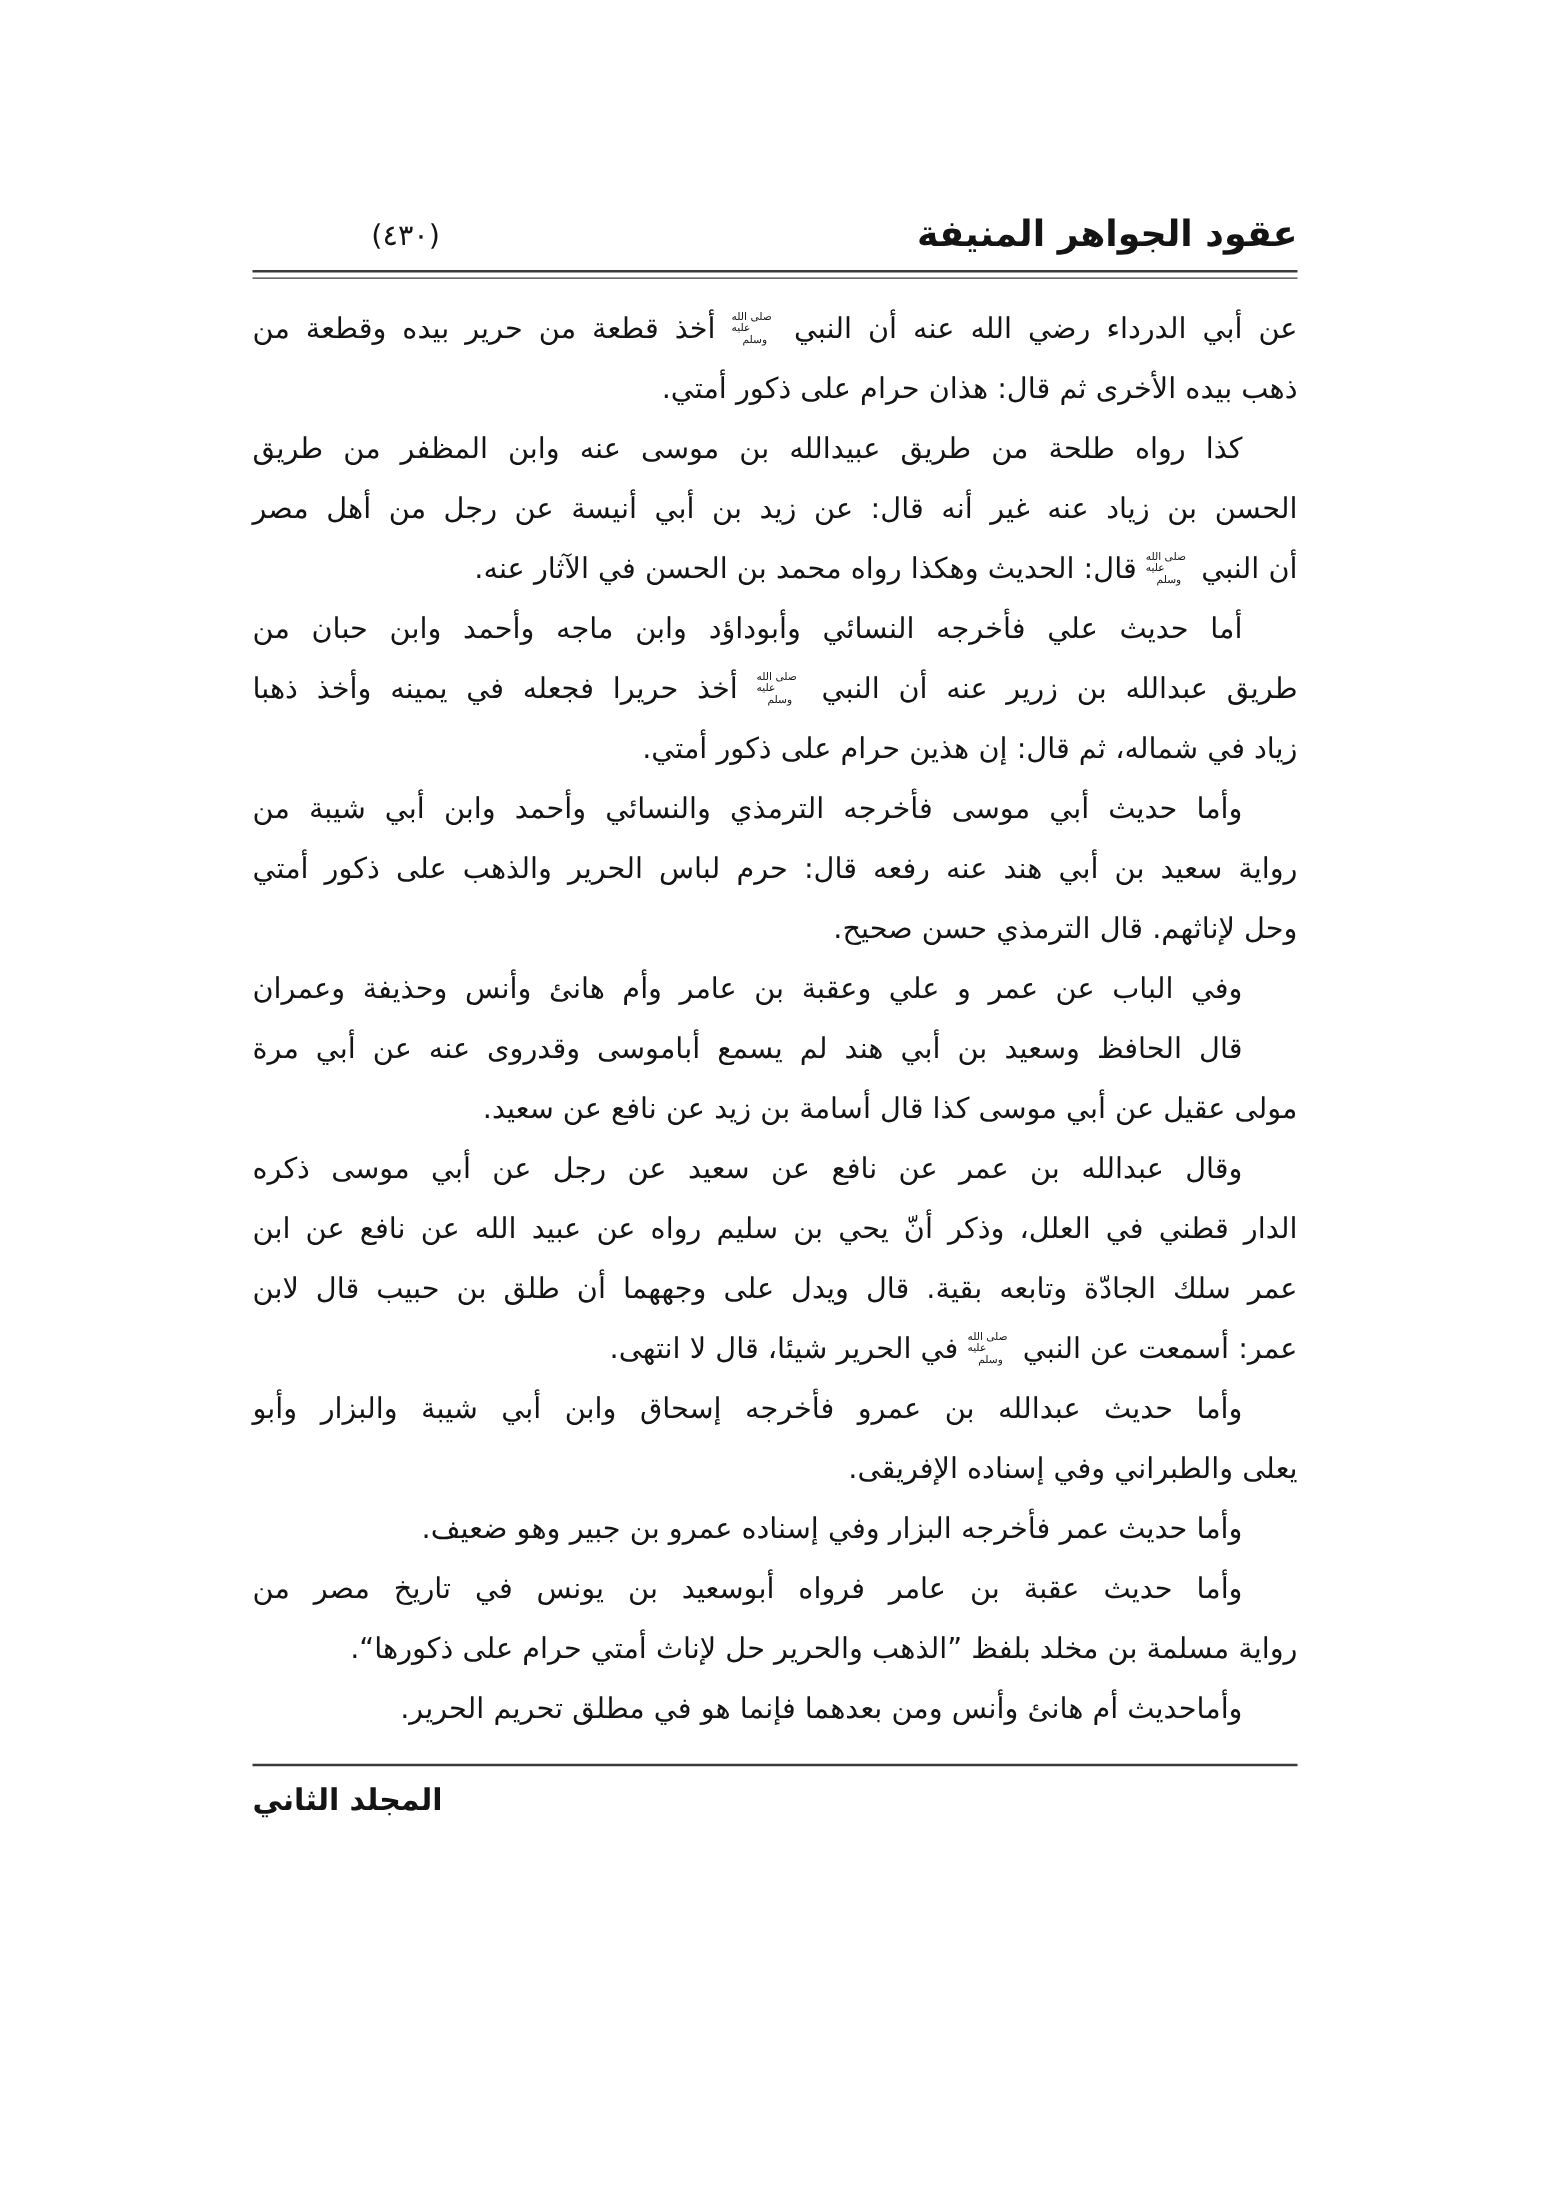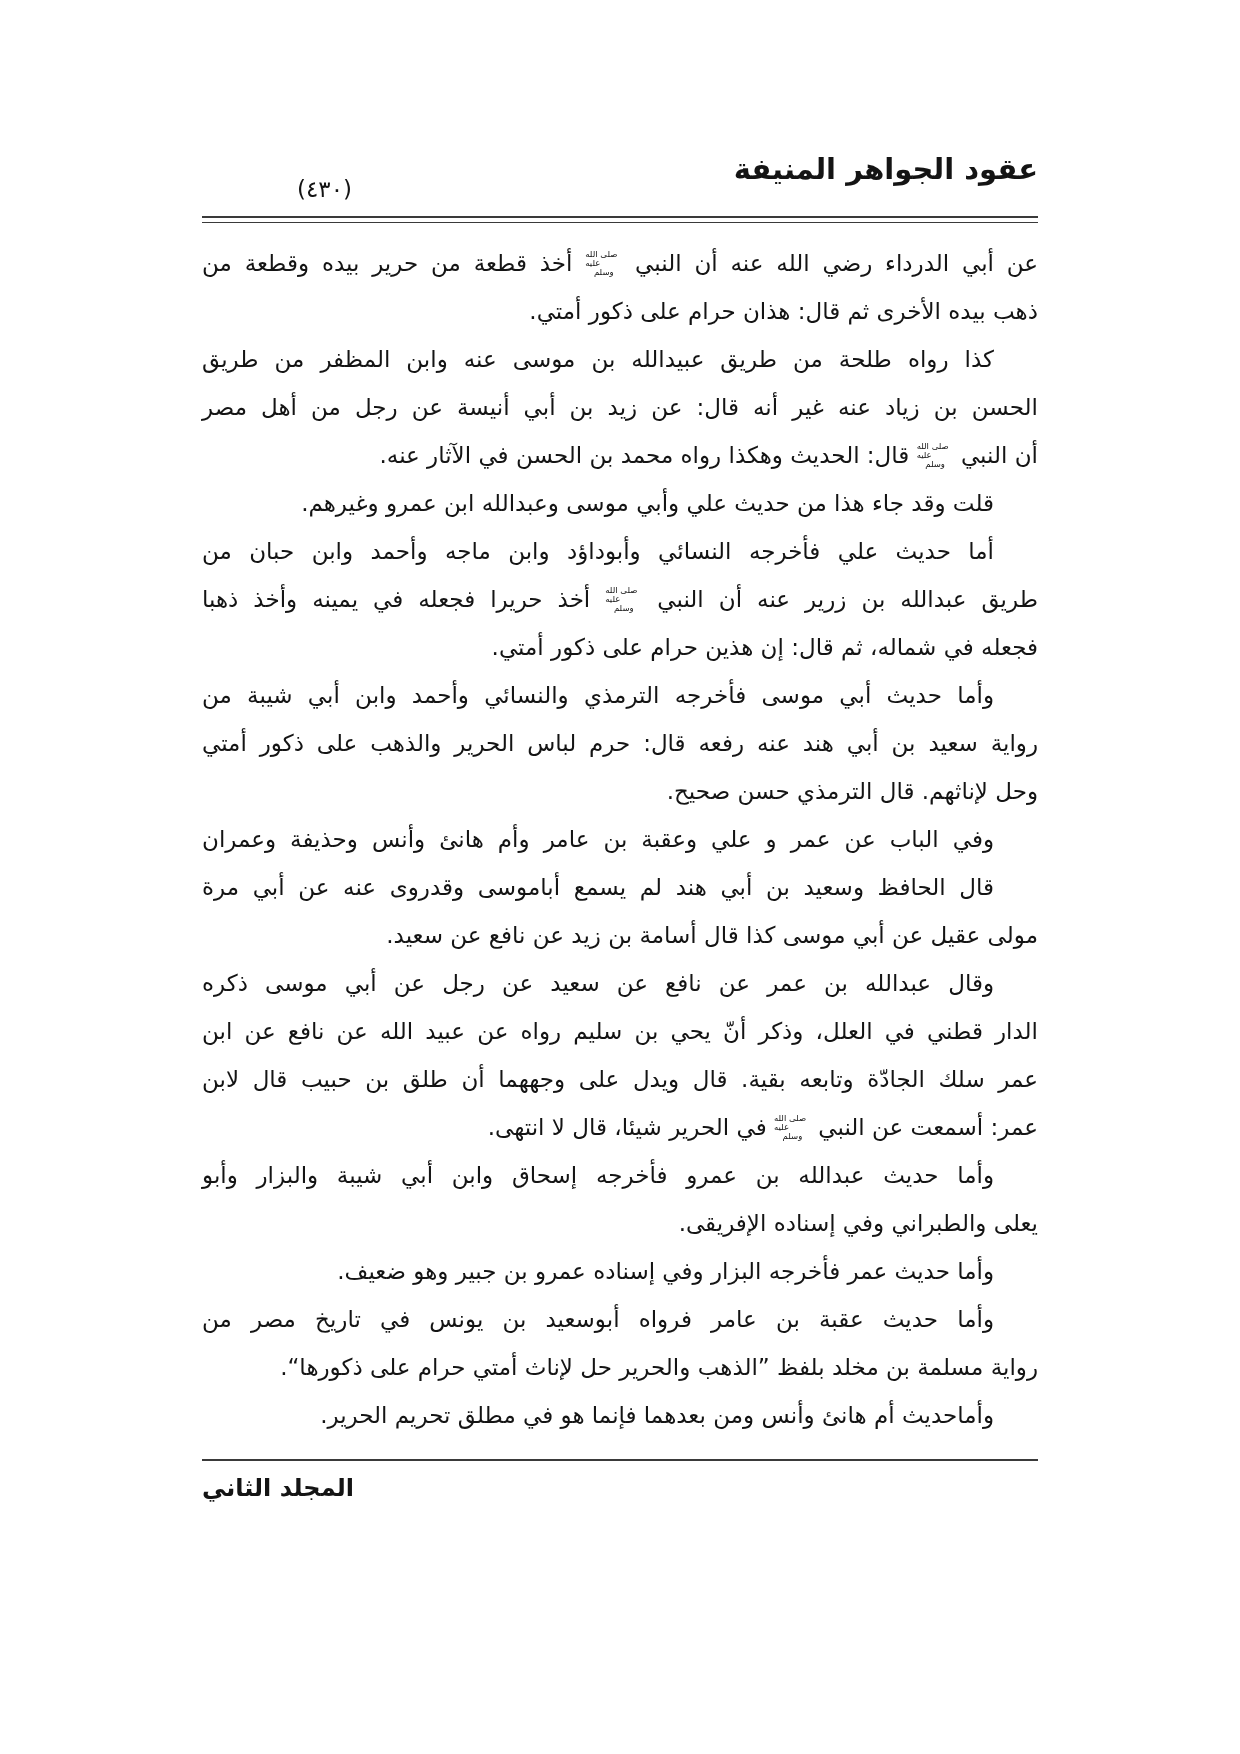--- a/index.html
+++ b/index.html
@@ -23,21 +23,21 @@
   }
   
   .hdr {
     position: relative;
     margin-top: 160px;
     height: 44px;
   }
   .book-title {
     position: absolute;
     right: 0;
-    bottom: 18px;
+    bottom: 0;
     font-size: 29px;
     font-weight: bold;
     letter-spacing: 0;
     white-space: nowrap;
   }
   .page-number {
     position: absolute;
     left: 95px;
     bottom: 2px;
     font-size: 23px;
@@ -103,24 +103,23 @@
     </header>
 
     <div class="double-rule"></div>
 
     <main class="body-text" id="body-text">
         <div class="line">عن أبي الدرداء رضي الله عنه أن النبي <span class="saw">صلى الله عليه وسلم</span> أخذ قطعة من حرير بيده وقطعة من</div>
         <div class="line last">ذهب بيده الأخرى ثم قال: هذان حرام على ذكور أمتي.</div>
         <div class="line indent">كذا رواه طلحة من طريق عبيدالله بن موسى عنه وابن المظفر من طريق</div>
         <div class="line">الحسن بن زياد عنه غير أنه قال: عن زيد بن أبي أنيسة عن رجل من أهل مصر</div>
         <div class="line last">أن النبي <span class="saw">صلى الله عليه وسلم</span> قال: الحديث وهكذا رواه محمد بن الحسن في الآثار عنه.</div>
-        <div class="line last indent">قلت وقد جاء هذا من حديث علي وأبي موسى وعبدالله ابن عمرو وغيرهم.</div>
         <div class="line indent">أما حديث علي فأخرجه النسائي وأبوداؤد وابن ماجه وأحمد وابن حبان من</div>
         <div class="line">طريق عبدالله بن زرير عنه أن النبي <span class="saw">صلى الله عليه وسلم</span> أخذ حريرا فجعله في يمينه وأخذ ذهبا</div>
-        <div class="line last">فجعله في شماله، ثم قال: إن هذين حرام على ذكور أمتي.</div>
+        <div class="line last">زياد في شماله، ثم قال: إن هذين حرام على ذكور أمتي.</div>
         <div class="line indent">وأما حديث أبي موسى فأخرجه الترمذي والنسائي وأحمد وابن أبي شيبة من</div>
         <div class="line">رواية سعيد بن أبي هند عنه رفعه قال: حرم لباس الحرير والذهب على ذكور أمتي</div>
         <div class="line last">وحل لإناثهم. قال الترمذي حسن صحيح.</div>
         <div class="line indent">وفي الباب عن عمر و علي وعقبة بن عامر وأم هانئ وأنس وحذيفة وعمران</div>
         <div class="line indent">قال الحافظ وسعيد بن أبي هند لم يسمع أباموسى وقدروى عنه عن أبي مرة</div>
         <div class="line last">مولى عقيل عن أبي موسى كذا قال أسامة بن زيد عن نافع عن سعيد.</div>
         <div class="line indent">وقال عبدالله بن عمر عن نافع عن سعيد عن رجل عن أبي موسى ذكره</div>
         <div class="line">الدار قطني في العلل، وذكر أنّ يحي بن سليم رواه عن عبيد الله عن نافع عن ابن</div>
         <div class="line">عمر سلك الجادّة وتابعه بقية. قال ويدل على وجههما أن طلق بن حبيب قال لابن</div>
         <div class="line last">عمر: أسمعت عن النبي <span class="saw">صلى الله عليه وسلم</span> في الحرير شيئا، قال لا انتهى.</div>

